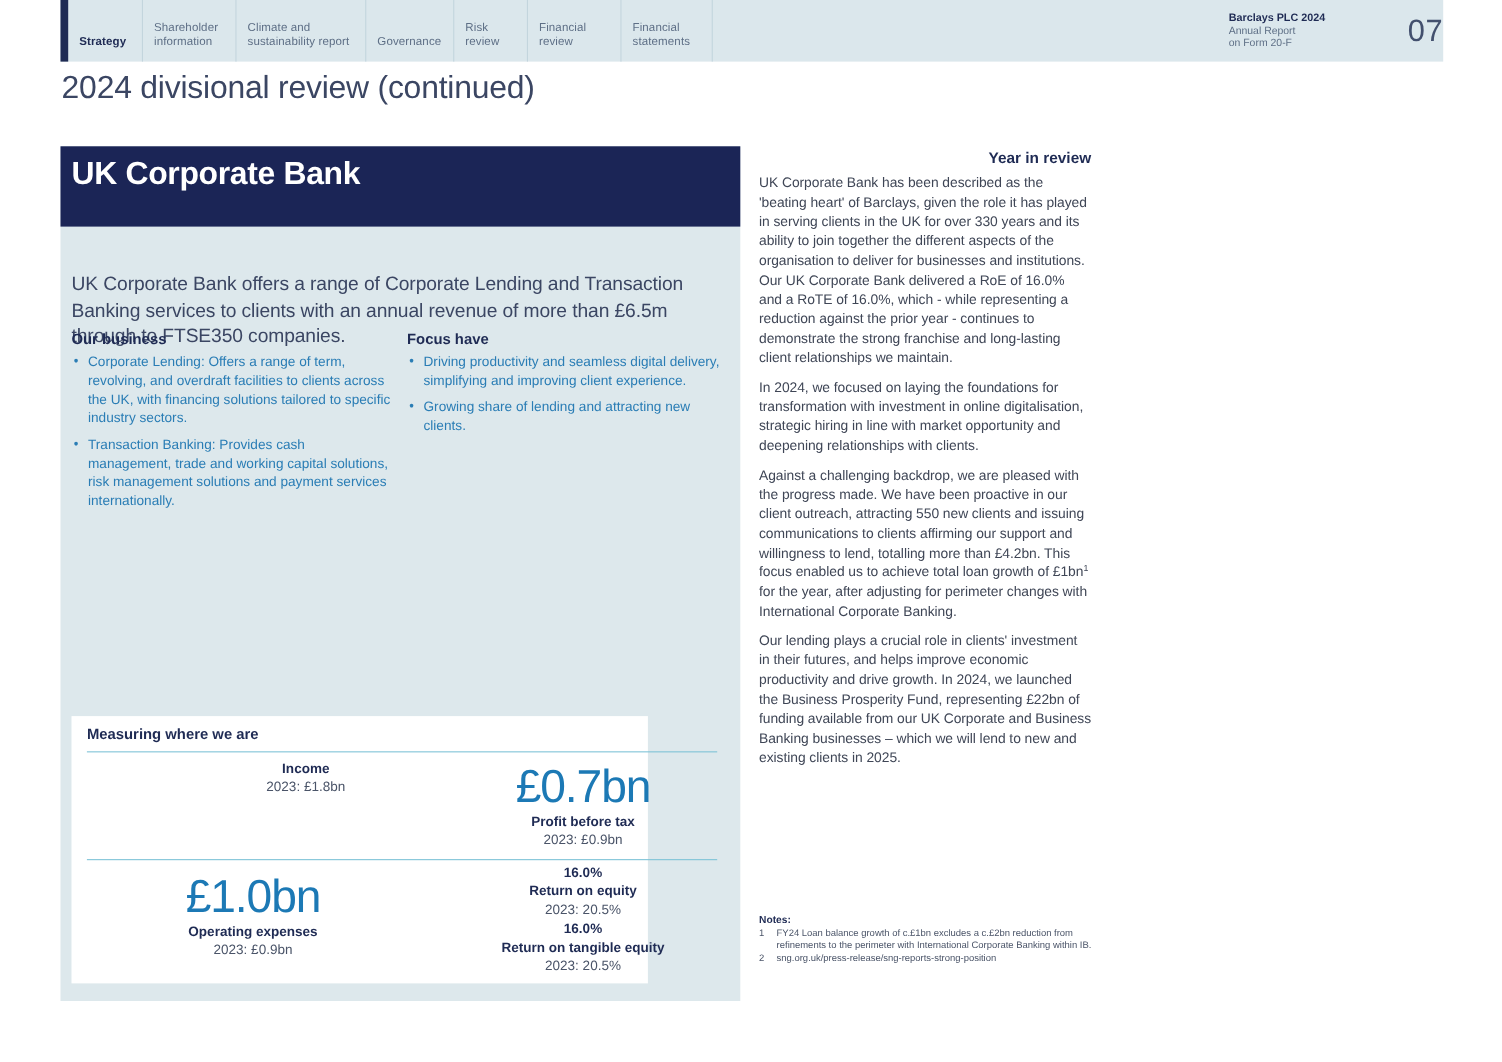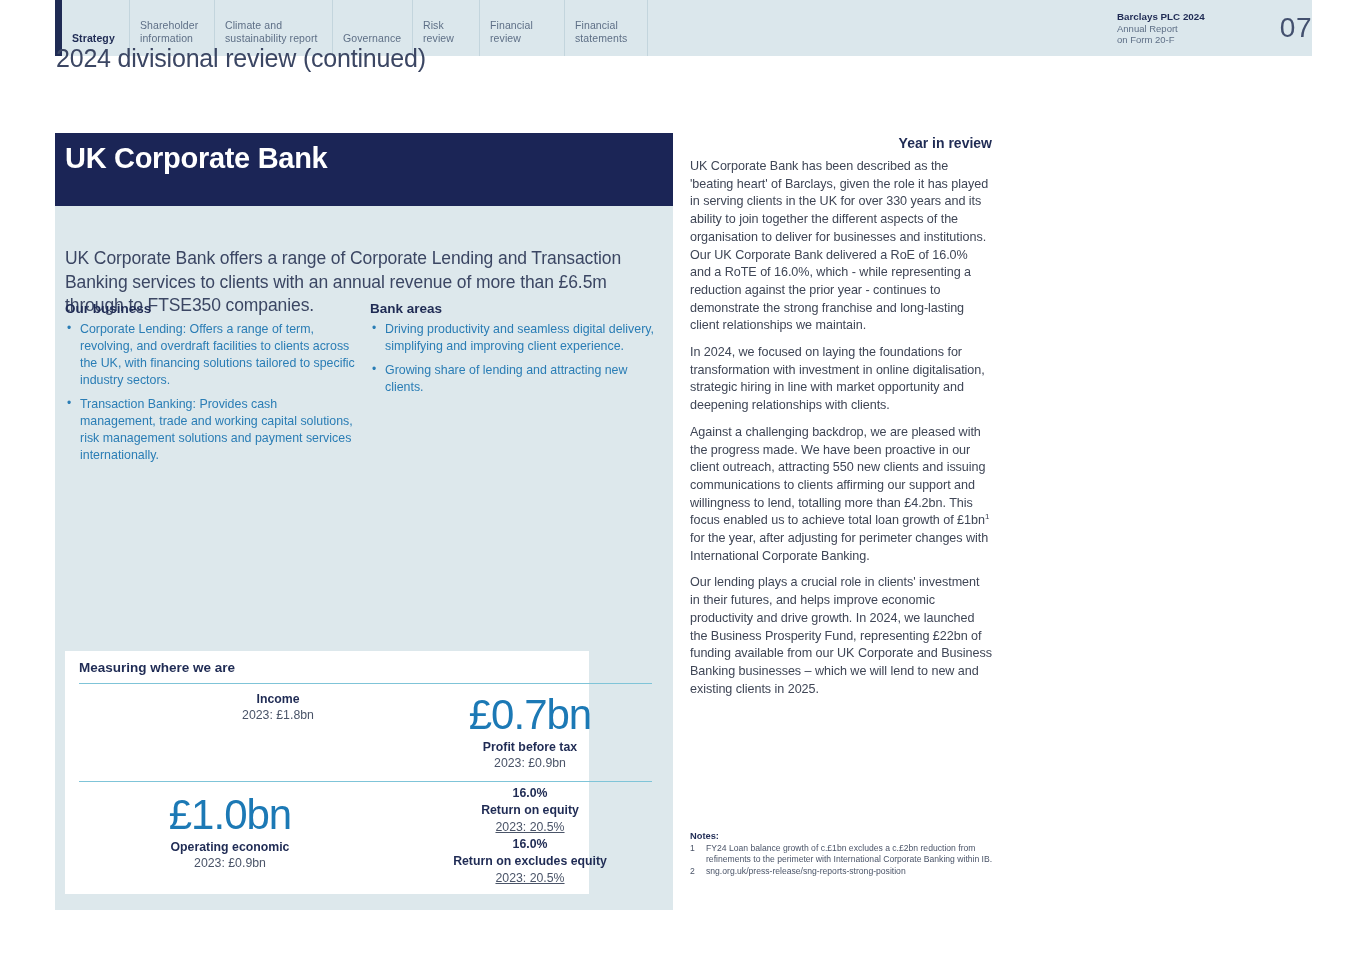--- a/index.html
+++ b/index.html
@@ -65,22 +65,22 @@
     right: 53px; top: 12px;
     font-size: 28px;
     font-weight: 300;
     color: #43506e;
     letter-spacing: 0.5px;
   }
 
   
   #page-title {
     position: absolute;
-    left: 56px; top: 44px;
-    font-size: 25px;
+    left: 56px; top: 64px;
+    font-size: 29px;
     font-weight: 300;
     color: #3b4663;
     letter-spacing: -0.2px;
   }
 
   
   #left-panel {
     position: absolute;
     left: 55px; top: 133px;
     width: 618px; height: 777px;
@@ -188,21 +188,21 @@
     font-weight: 300;
     color: #4a5468;
     line-height: 17px;
   }
   #metric-income  { left: 53px;  top: 40px;  width: 320px; }
   #metric-pbt     { left: 305px; top: 40px;  width: 320px; }
   #metric-opex    { left: 0px;   top: 140px; width: 330px; }
   #metric-returns { left: 300px; top: 134px; width: 330px; }
   #metric-returns .label,
   #metric-returns .pct { font-size: 12.3px; font-weight: bold; color: #1f2b54; line-height: 17px; }
-  #metric-returns .prior { line-height: 17px; text-decoration: underline; }
+  #metric-returns .prior { line-height: 17px; }
 
   
   #right-col {
     position: absolute;
     left: 690px; top: 135px;
     width: 302px;
   }
   #right-col h2 {
     font-size: 14px;
     font-weight: bold;
@@ -286,21 +286,21 @@
 
   <div id="col-business">
     <div class="col-heading">Our business</div>
     <ul class="bullets">
       <li>Corporate Lending: Offers a range of term, revolving, and overdraft facilities to clients across the UK, with financing solutions tailored to specific industry sectors.</li>
       <li>Transaction Banking: Provides cash management, trade and working capital solutions, risk management solutions and payment services internationally.</li>
     </ul>
   </div>
 
   <div id="col-focus">
-    <div class="col-heading">Bank areas</div>
+    <div class="col-heading">Focus have</div>
     <ul class="bullets">
       <li>Driving productivity and seamless digital delivery, simplifying and improving client experience.</li>
       <li>Growing share of lending and attracting new clients.</li>
     </ul>
   </div>
 
   <div id="metrics-card">
     <div id="metrics-title">Measuring where we are</div>
     <div class="hrule" id="rule-1"></div>
     <div class="hrule" id="rule-2"></div>
@@ -311,30 +311,30 @@
     </div>
 
     <div class="metric" id="metric-pbt">
       <div class="big">£0.7bn</div>
       <div class="label">Profit before tax</div>
       <div class="prior">2023: £0.9bn</div>
     </div>
 
     <div class="metric" id="metric-opex">
       <div class="big">£1.0bn</div>
-      <div class="label">Operating economic</div>
+      <div class="label">Operating expenses</div>
       <div class="prior">2023: £0.9bn</div>
     </div>
 
     <div class="metric" id="metric-returns">
       <div class="pct">16.0%</div>
       <div class="label">Return on equity</div>
       <div class="prior">2023: 20.5%</div>
       <div class="pct">16.0%</div>
-      <div class="label">Return on excludes equity</div>
+      <div class="label">Return on tangible equity</div>
       <div class="prior">2023: 20.5%</div>
     </div>
   </div>
 </div>
 
 <div id="right-col">
   <h2>Year in review</h2>
   <p>UK Corporate Bank has been described as the 'beating heart' of Barclays, given the role it has played in serving clients in the UK for over 330 years and its ability to join together the different aspects of the organisation to deliver for businesses and institutions. Our UK Corporate Bank delivered a RoE of 16.0% and a RoTE of 16.0%, which - while representing a reduction against the prior year - continues to demonstrate the strong franchise and long-lasting client relationships we maintain.</p>
   <p>In 2024, we focused on laying the foundations for transformation with investment in online digitalisation, strategic hiring in line with market opportunity and deepening relationships with clients.</p>
   <p><span>Against a challenging backdrop, we are pleased with the progress made. We have been proactive in our client outreach, attracting 550 new clients and issuing communications to clients affirming our support and willingness to lend, totalling more than £4.2bn. This focus enabled us to achieve total loan growth of £1bn</span><sup>1</sup><span> for the year, after adjusting for perimeter changes with International Corporate Banking.</span></p>

